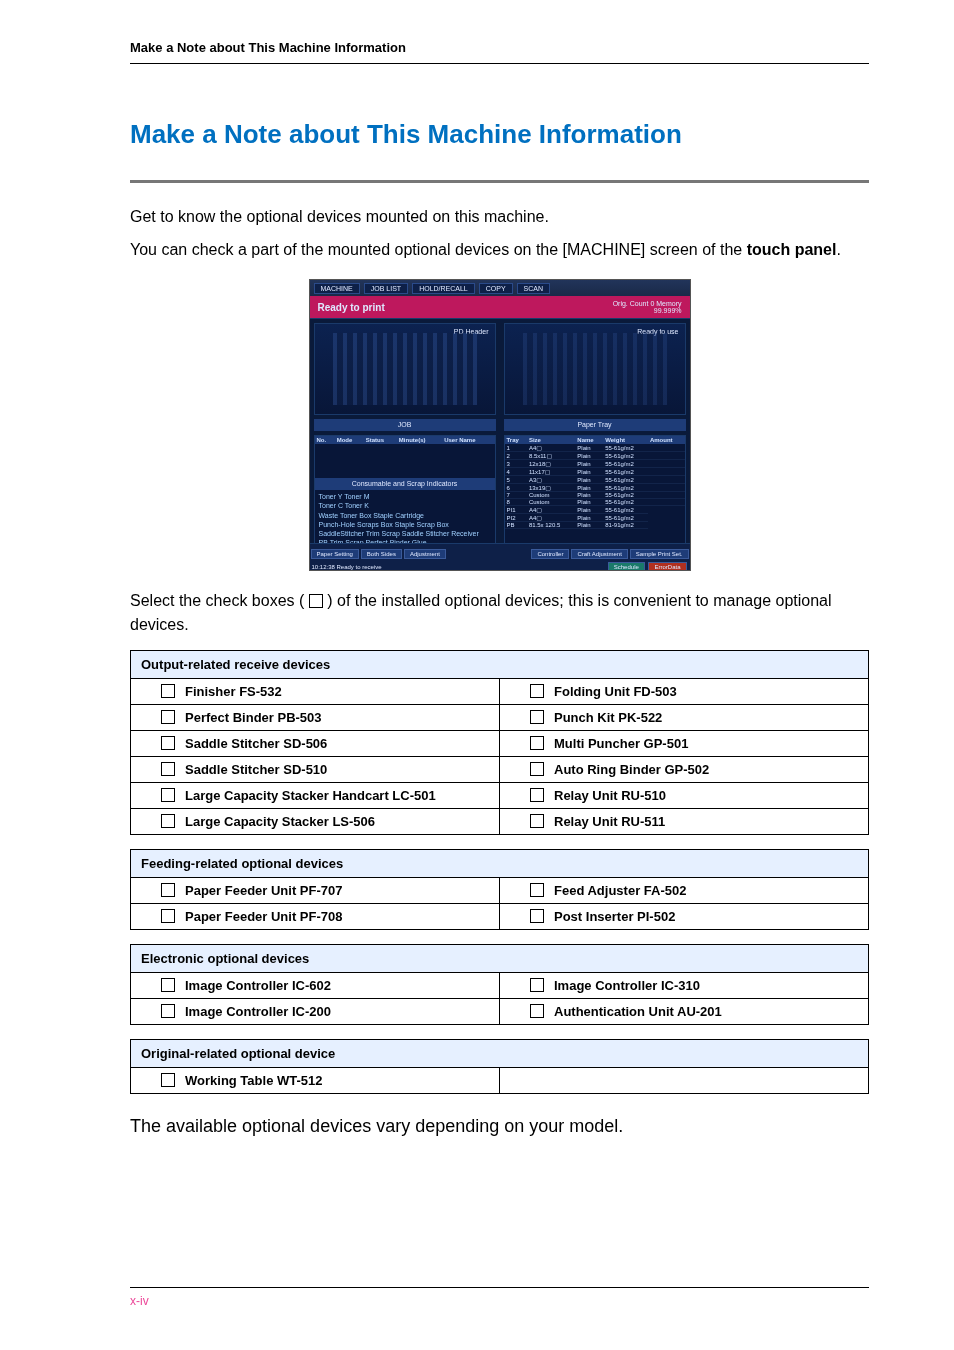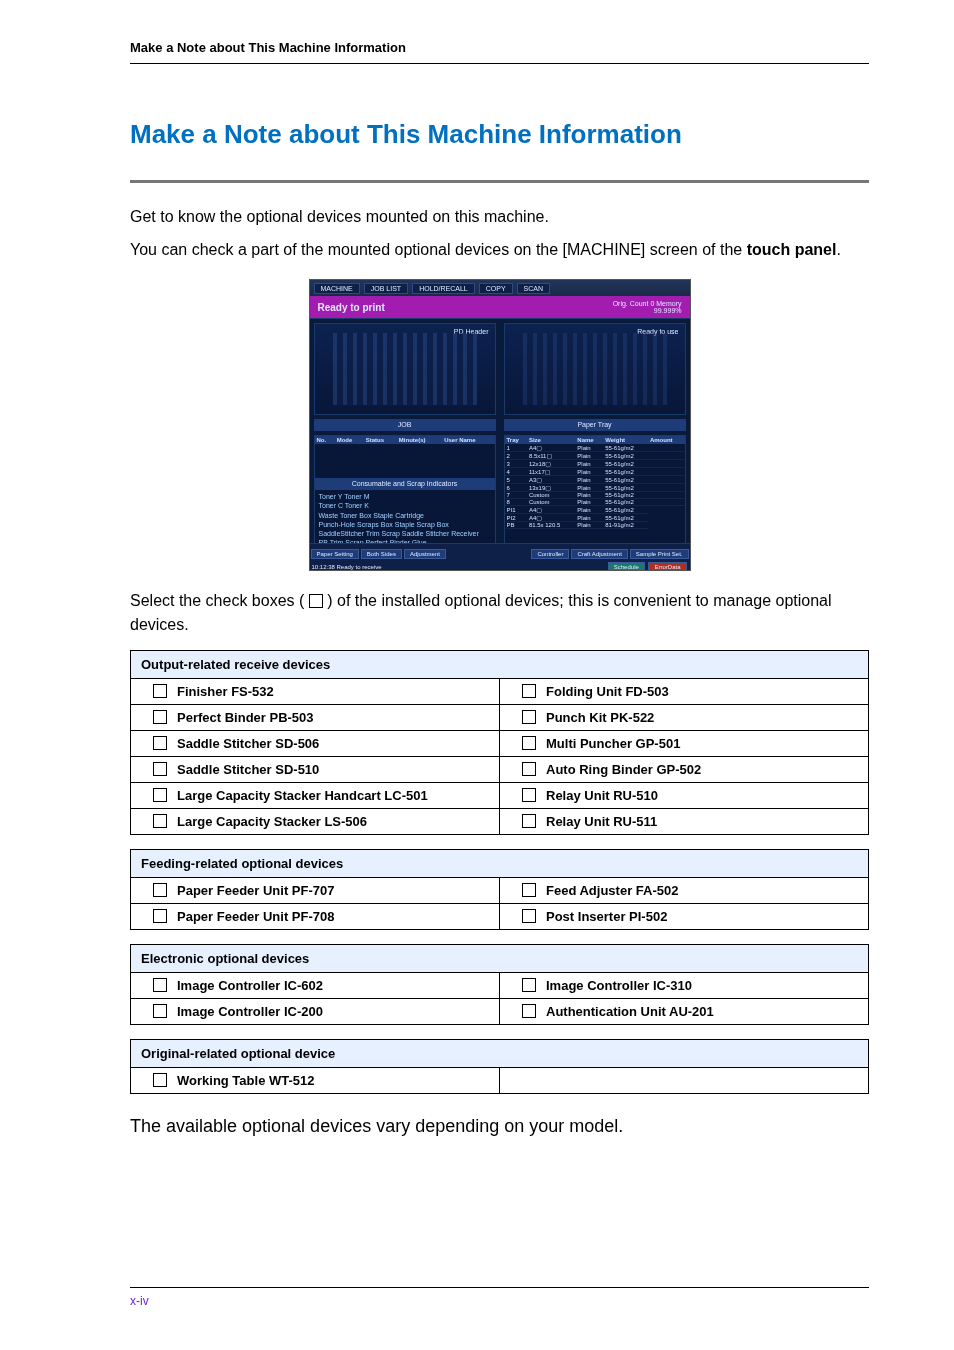--- a/index.html
+++ b/index.html
@@ -66,21 +66,21 @@
     gap: 4px;
     padding: 0 4px;
   }
   .ss-tab {
     background: #0e2048;
     padding: 1px 6px;
     border: 1px solid #2a4a8a;
     font-size: 7px;
   }
   .ss-ready {
-    background: #a21caf;
+    background: #be185d;
     padding: 4px 8px;
     font-weight: bold;
     font-size: 10px;
     border-bottom: 1px solid #1a3a6a;
     display:flex;
     justify-content: space-between;
     align-items: center;
   }
   .ss-ready .right { font-size: 7px; font-weight: normal; text-align: right;}
   .ss-mid {
@@ -125,37 +125,37 @@
   }
   table.options th {
     background: #e6f0ff;
     text-align: left;
     padding: 6px 10px;
     font-weight: bold;
     border: 1px solid #000;
   }
   table.options td {
     border: 1px solid #000;
-    padding: 5px 16px;
+    padding: 5px 24px;
     font-weight: bold;
     width: 50%;
     vertical-align: middle;
   }
   .cell-inner { display:flex; align-items:center; gap:10px; }
   .cell-inner .check-sq { flex:0 0 auto; margin-left:6px;}
   .footer-note {
     font-size: 18px;
     margin-top: 22px;
   }
   .page-number {
     position: absolute;
     left: 130px;
     bottom: 42px;
     font-size: 12px;
-    color: #6d28d9;
+    color: #ec4899;
   }
   .page-bottom-rule {
     position:absolute;
     left:130px; right:85px; bottom:62px;
     border-top:1px solid #000;
   }
 </style>
 </head>
 <body>
 

